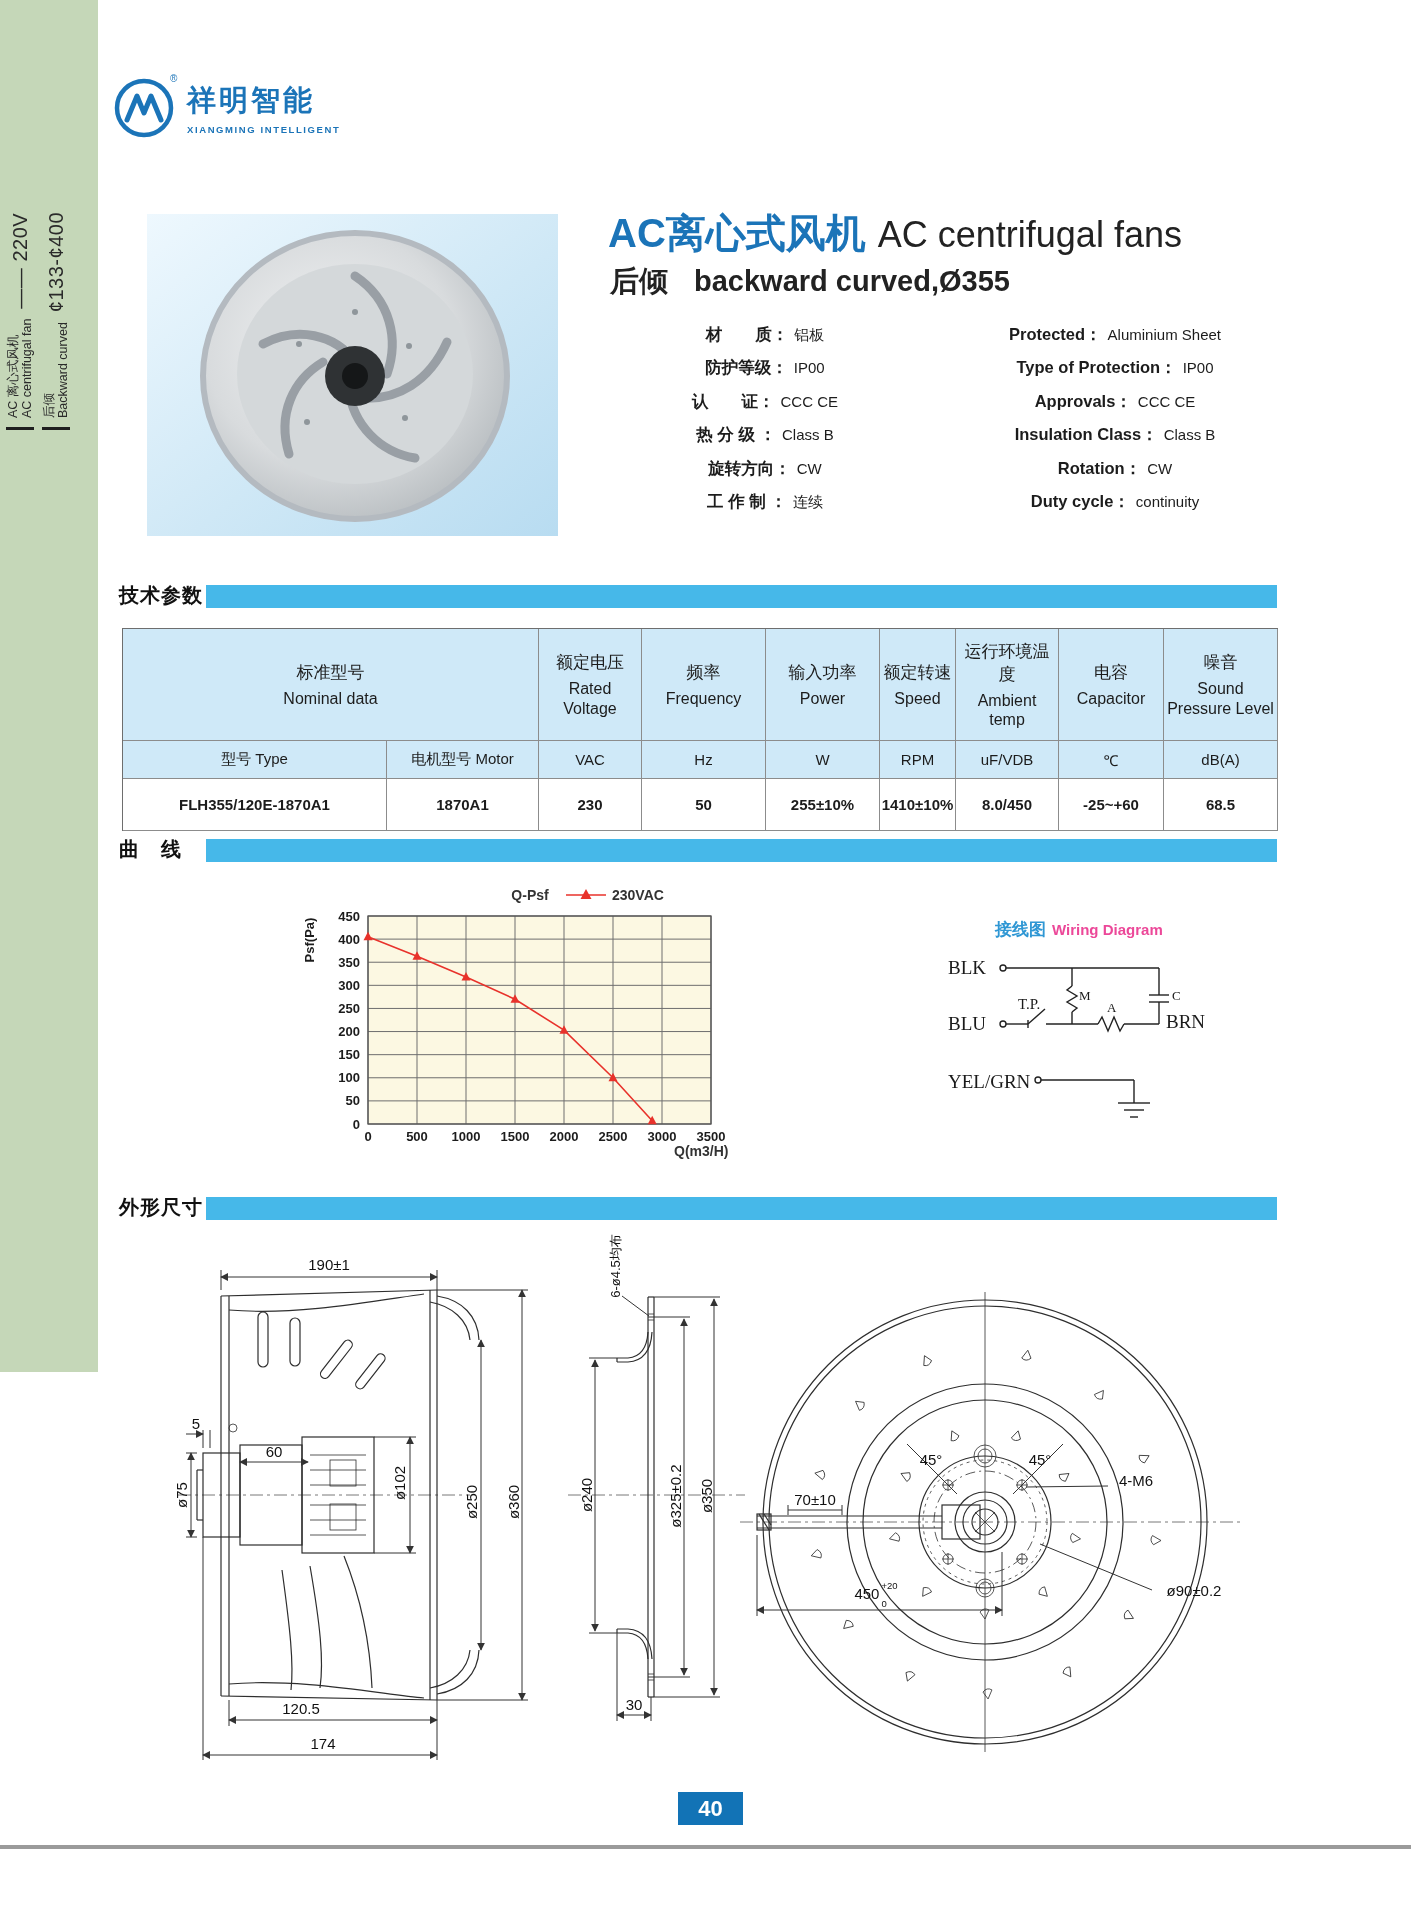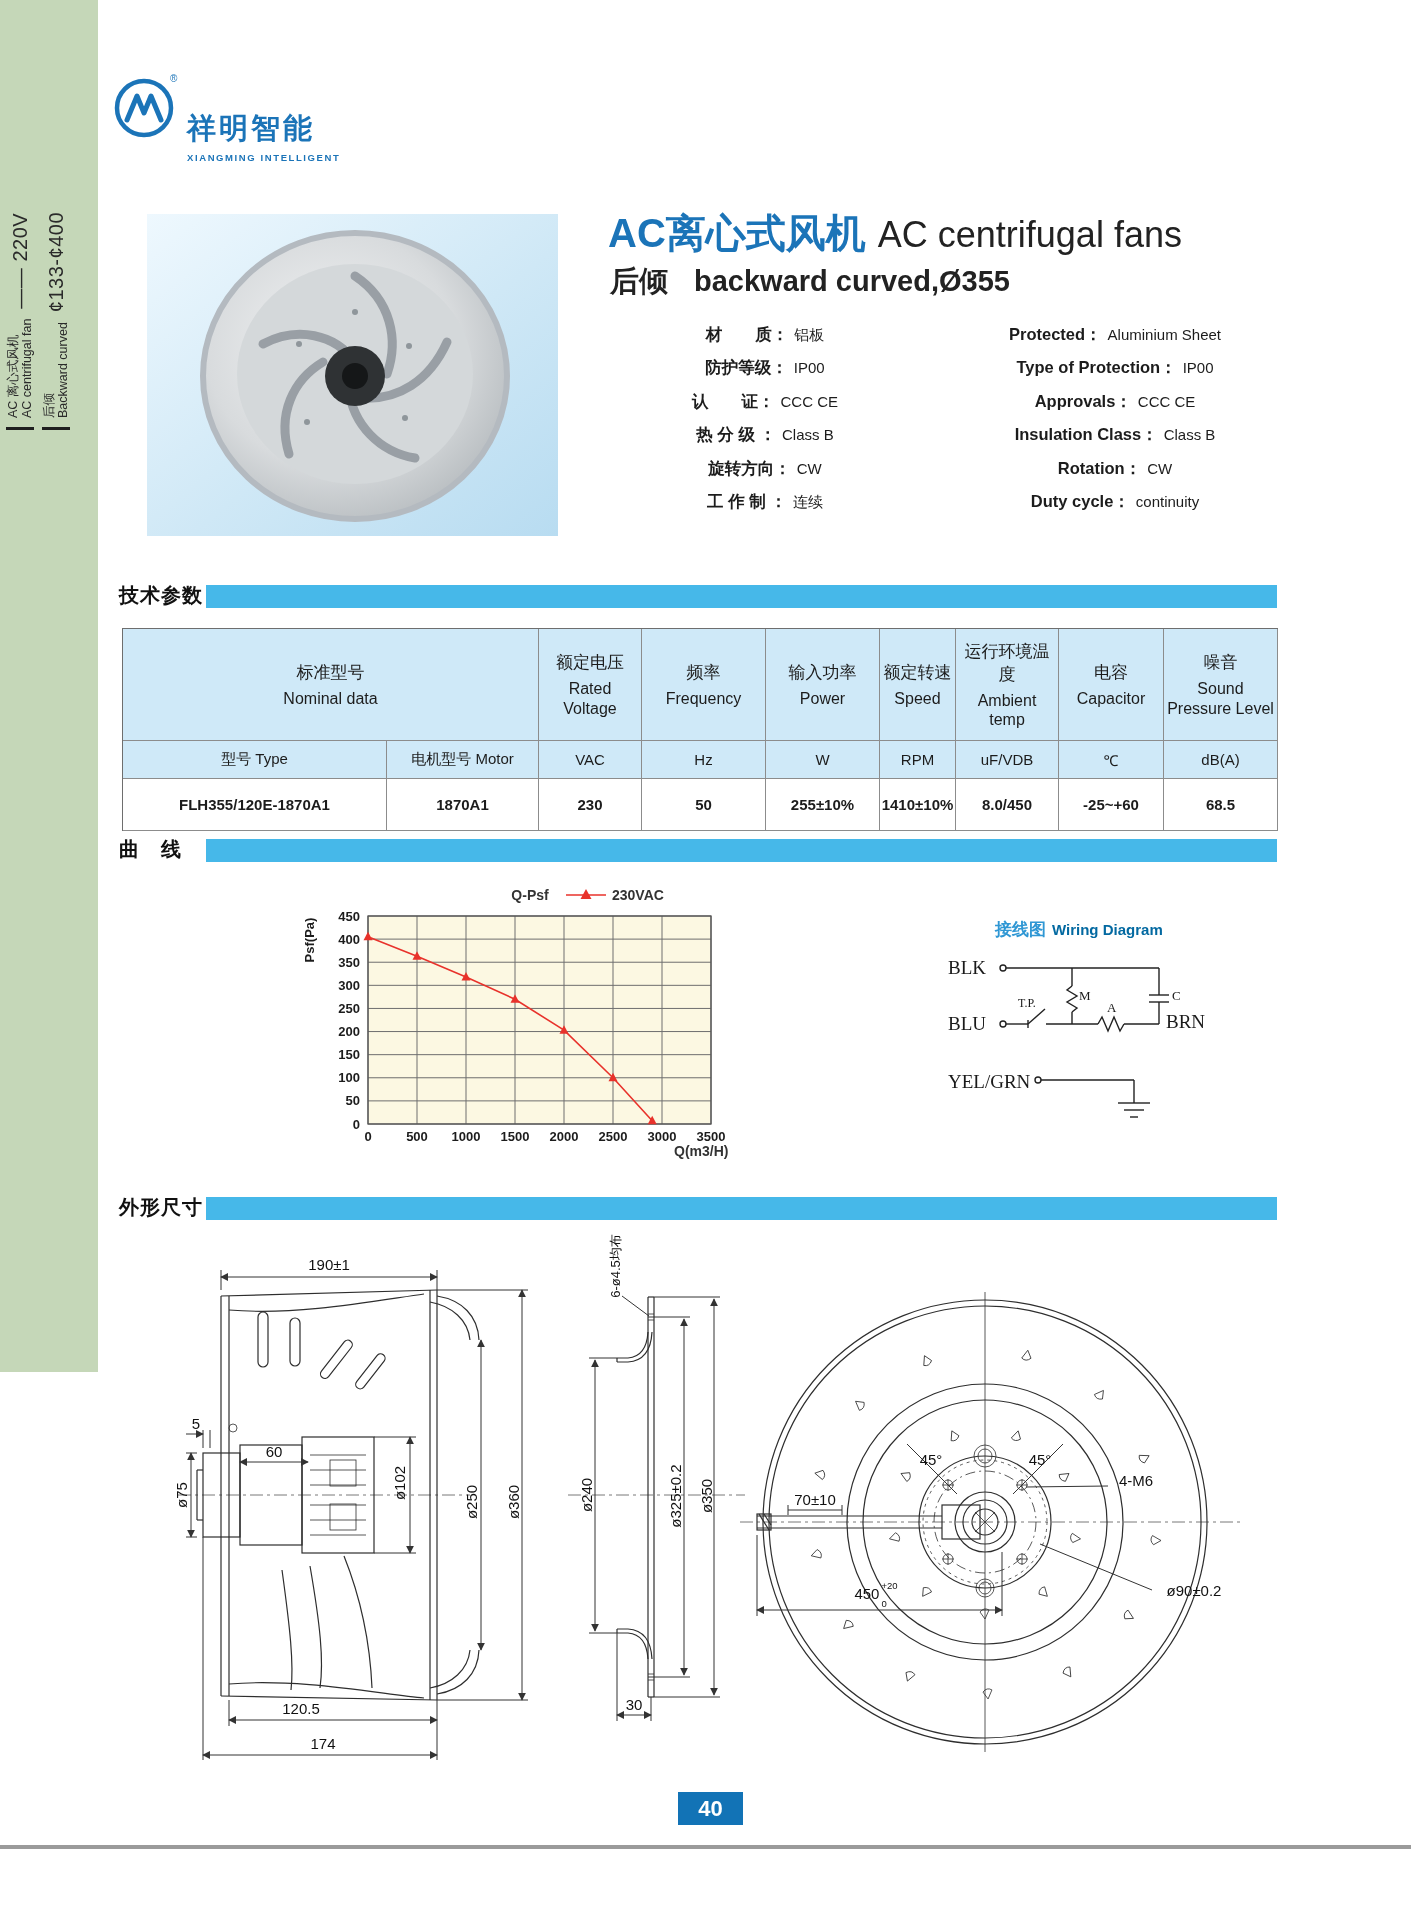--- a/index.html
+++ b/index.html
@@ -8,21 +8,21 @@
   
   .sidebar{position:absolute;left:0;top:0;width:98px;height:1372px;background:#c5d7b8;}
   .vwrap{position:absolute;}
   .vinner{transform:rotate(-90deg);transform-origin:0 0;display:flex;align-items:center;white-space:nowrap;color:#2a2a2a;}
   .vbar{border-left:3px solid #1f1f1f;padding-left:9px;display:flex;flex-direction:column;line-height:1.15;}
   .vsmall{font-size:12.5px;}
   .vbig{font-size:20px;margin-left:10px;letter-spacing:.5px;}
   
   .logo{position:absolute;left:113px;top:77px;display:flex;align-items:flex-start;}
   .logo-text{margin-left:12px;margin-top:4px;}
-  .logo-cn{font-size:29px;font-weight:bold;color:#1b74b8;letter-spacing:3px;margin-top:28px;}
+  .logo-cn{font-size:29px;font-weight:bold;color:#1b74b8;letter-spacing:3px;}
   .logo-en{font-size:9.5px;font-weight:bold;color:#1b74b8;letter-spacing:1.6px;margin-top:3px;}
   .logo-reg{position:absolute;left:57px;top:-4px;font-size:10px;color:#1b74b8;}
   
   .photo{position:absolute;left:147px;top:214px;width:411px;height:322px;}
   .title-line{position:absolute;left:608px;top:206px;white-space:nowrap;}
   .title-cn{font-size:40px;font-weight:bold;color:#1b74b8;}
   .title-en{font-size:36px;font-weight:500;color:#222;margin-left:12px;}
   .subtitle-line{position:absolute;left:610px;top:262px;white-space:nowrap;font-weight:bold;color:#222;font-size:29px;}
   .subtitle-en{margin-left:26px;}
   .specs{position:absolute;left:610px;top:318px;width:700px;text-align:center;}
@@ -44,21 +44,21 @@
   .shcell{background:#cfe9f8;height:38px;}
   .dcell{background:#fff;height:52px;font-weight:bold;font-size:15px;}
   .span2{grid-column:span 2;}
   
   .chart-svg{position:absolute;left:300px;top:880px;}
   .tick{font:bold 13px "Liberation Sans",sans-serif;fill:#1c1c1c;}
   .ctitle{font:bold 14px "Liberation Sans",sans-serif;fill:#333;}
   
   .wire-title{position:absolute;left:995px;top:918px;white-space:nowrap;}
   .wt-cn{font-size:17px;font-weight:bold;color:#2f97d4;}
-  .wt-en{font-size:15px;font-weight:bold;color:#0369a1;margin-left:6px;}
+  .wt-en{font-size:15px;font-weight:bold;color:#ec4899;margin-left:6px;}
   .wiring-svg{position:absolute;left:930px;top:940px;}
   .wlabel{position:absolute;font-family:"Liberation Serif",serif;color:#1a1a1a;white-space:nowrap;}
   
   .dwg-svg{position:absolute;left:120px;top:1230px;}
   .dwg{stroke:#2e2e2e;stroke-width:1.2;fill:none;}
   .dwgt{stroke:#2e2e2e;stroke-width:0.8;fill:none;}
   .dim{stroke:#333;stroke-width:1;fill:none;}
   .cl{stroke:#555;stroke-width:0.8;stroke-dasharray:13 4 3 4;fill:none;}
   .dlabel{position:absolute;font-size:15px;color:#111;white-space:nowrap;transform:translate(-50%,-50%);}
   .rot90{transform:translate(-50%,-50%) rotate(-90deg);}
@@ -319,21 +319,21 @@
       <line x1="1134" y1="1080" x2="1134" y2="1103"></line>
       <line x1="1118" y1="1103" x2="1150" y2="1103"></line>
       <line x1="1124" y1="1110" x2="1144" y2="1110"></line>
       <line x1="1130" y1="1117" x2="1138" y2="1117"></line>
     </g>
   </svg>
   <span class="wlabel" style="left:948px;top:957px;font-size:19px;">BLK</span>
   <span class="wlabel" style="left:948px;top:1013px;font-size:19px;">BLU</span>
   <span class="wlabel" style="left:1166px;top:1011px;font-size:19px;">BRN</span>
   <span class="wlabel" style="left:948px;top:1071px;font-size:19px;">YEL/GRN</span>
-  <span class="wlabel" style="left:1018px;top:996px;font-size:12px;">T.P.</span>
+  <span class="wlabel" style="left:1018px;top:996px;font-size:15px;">T.P.</span>
   <span class="wlabel" style="left:1079px;top:988px;font-size:13px;">M</span>
   <span class="wlabel" style="left:1107px;top:1000px;font-size:13px;">A</span>
   <span class="wlabel" style="left:1172px;top:988px;font-size:13px;">C</span>
 
   <div class="sec-label" style="top:1194px;">外形尺寸</div>
   <div class="sec-bar" style="top:1197px;"></div>
 
   <svg class="dwg-svg" width="1180" height="580" viewBox="120 1230 1180 580">
     <defs>
       <marker id="ar" viewBox="0 0 10 10" refX="9" refY="5" markerWidth="8" markerHeight="8" orient="auto-start-reverse">

